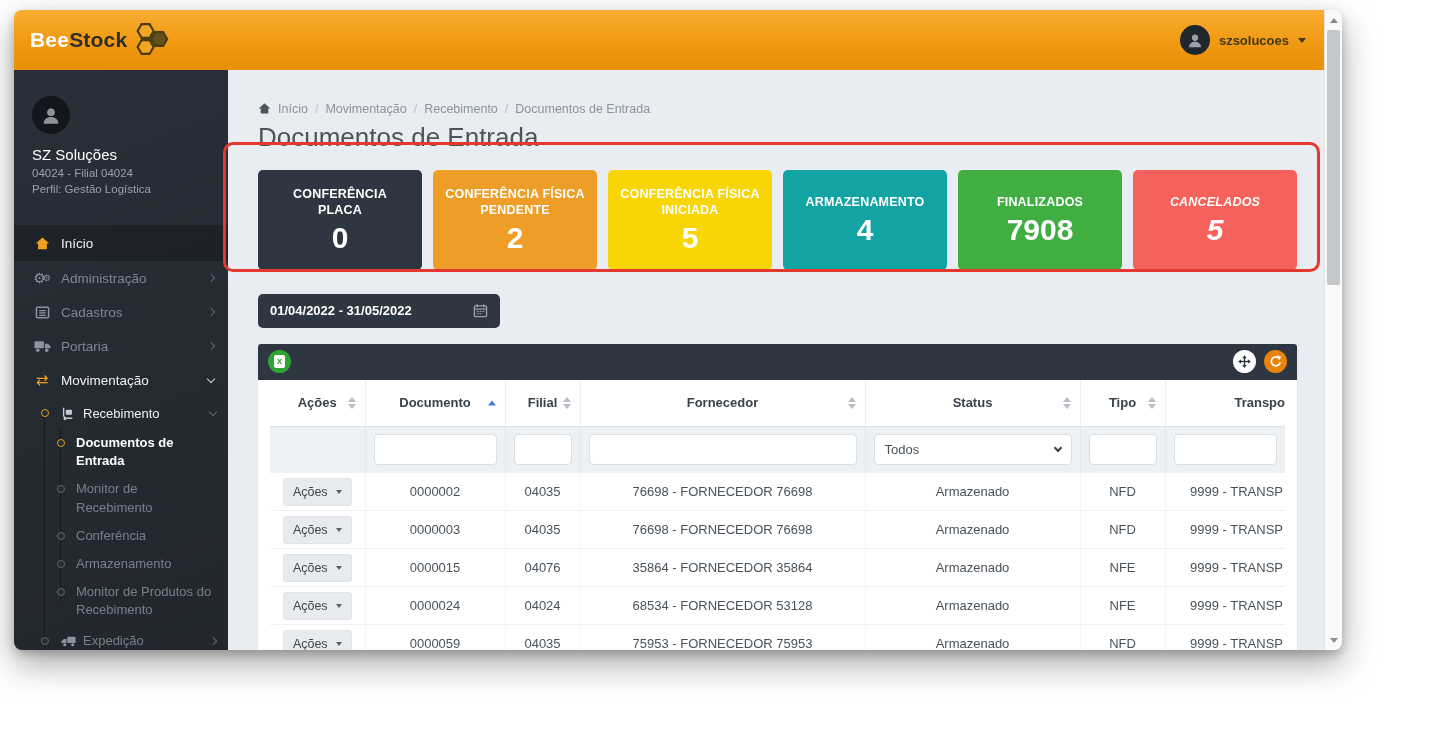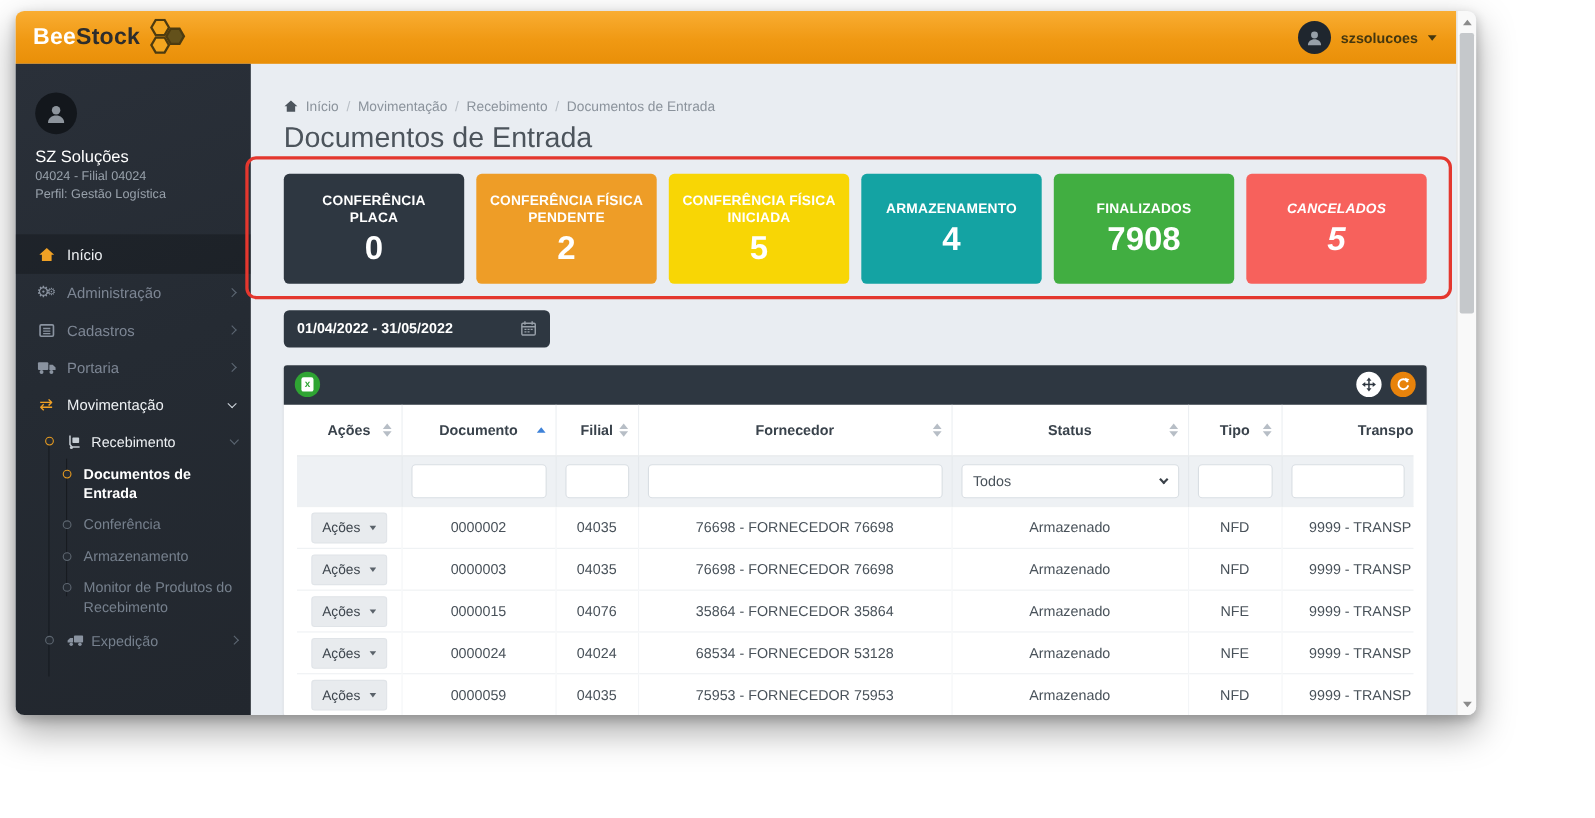--- a/index.html
+++ b/index.html
@@ -7,21 +7,21 @@
   .stage { position:relative; width:1450px; height:744px; background:#fff; overflow:hidden; }
 
   
   .window { position:absolute; left:14px; top:10px; width:1328px; height:640px;
             border-radius:8px; overflow:hidden; display:flex;
             box-shadow:0 14px 34px rgba(0,0,0,.35), 0 4px 10px rgba(0,0,0,.20);
             background:#e9edf2; }
   .app { flex:1; display:flex; flex-direction:column; min-width:0; }
 
   
-  .topbar { height:48px; flex-shrink:0; display:flex; align-items:center; padding:0 18px 0 16px;
+  .topbar { height:60px; flex-shrink:0; display:flex; align-items:center; padding:0 18px 0 16px;
             background:linear-gradient(180deg,#f9ad32 0%,#f09913 55%,#e98f08 100%); }
   .logo { display:flex; align-items:center; }
   .logo-bee { font-size:21px; font-weight:700; color:#ffffff; letter-spacing:.2px; }
   .logo-stock { font-size:21px; font-weight:700; color:#2d2d2d; letter-spacing:.2px; }
   .honeycomb { margin-left:7px; margin-top:-2px; }
   .user { margin-left:auto; display:flex; align-items:center; gap:9px; cursor:pointer; }
   .avatar-sm { width:30px; height:30px; border-radius:50%; background:#1f262e; display:flex; align-items:center; justify-content:center; }
   .username { font-size:13px; font-weight:700; color:#44370f; }
   .tri { display:inline-block; width:0; height:0; border-left:4px solid transparent; border-right:4px solid transparent; }
   .tri.dn { border-top:5px solid #b7bec6; }
@@ -233,20 +233,24 @@
                     </svg>
                 </span>
                 <span class="mi-label lit">Recebimento</span>
                 <span class="chev down"></span>
               </div>
 
               <div class="tree2">
                 <div class="mi-subsub active">
                   <span class="ring orange"></span>
                   <span>Documentos de Entrada</span>
+                </div>
+                <div class="mi-subsub">
+                  <span class="ring"></span>
+                  <span>Monitor de Recebimento</span>
                 </div>
                 <div class="mi-subsub">
                   <span class="ring"></span>
                   <span>Conferência</span>
                 </div>
                 <div class="mi-subsub">
                   <span class="ring"></span>
                   <span>Armazenamento</span>
                 </div>
                 <div class="mi-subsub">

